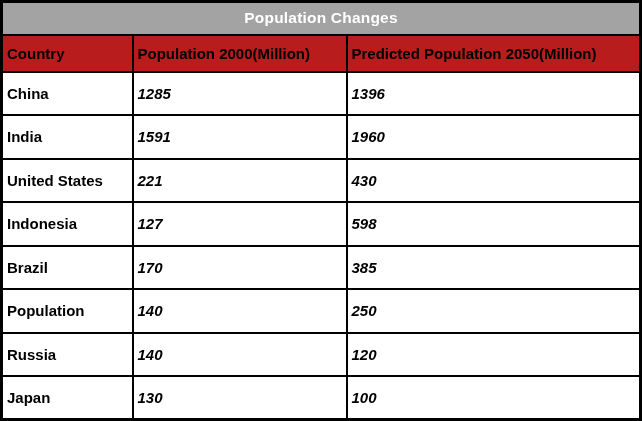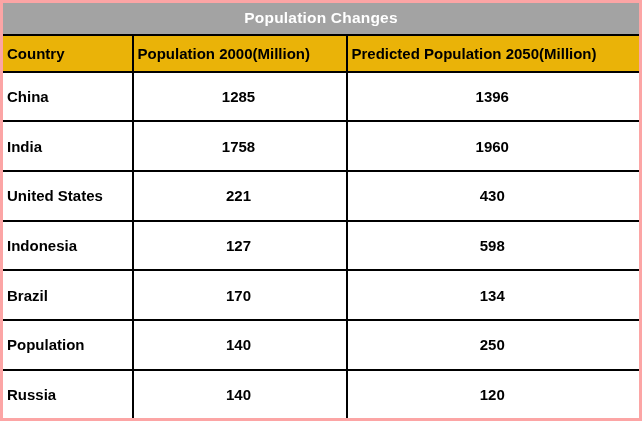--- a/index.html
+++ b/index.html
@@ -13,21 +13,21 @@
     height: 421px;
     box-sizing: border-box;
     overflow: hidden;
   }
   table.pop-table {
     width: 642px;
     height: 421px;
     border-collapse: collapse;
     table-layout: fixed;
     box-sizing: border-box;
-    border: 3px solid #fca5a5;
+    border: 3px solid #000000;
     padding-left: 11px;
   }
   table.pop-table col.c1 { width: 131px; }
   table.pop-table col.c2 { width: 214px; }
   table.pop-table col.c3 { width: 294px; }
 
   th, td {
     border: 2px solid #000000;
     font-size: 15px;
     font-weight: bold;
@@ -40,33 +40,34 @@
   tr.title-row th {
     background: #a3a3a3;
     color: #ffffff;
     text-align: center;
     font-size: 15.5px;
     height: 33px;
     border-bottom: 2px solid #000000;
     letter-spacing: 0.2px;
   }
   tr.header-row th {
-    background: #eab308;
+    background: #b91c1c;
     text-align: left;
     height: 37px;
     padding-left: 4px;
   }
   tr.data-row { height: 38px; margin-left: 40px; }
   td.country-cell {
     text-align: left;
     padding-left: 4px;
   }
   td.num-cell {
-    text-align: center;
+    text-align: left;
     padding-right: 6px;
+    font-style: italic;
   }
 </style>
 </head>
 <body>
 
 <div class="page">
   <table class="pop-table">
     <colgroup>
       <col class="c1">
         <col class="c2">
@@ -83,43 +84,48 @@
       </tr>
     </thead>
     <tbody>
       <tr class="data-row">
         <td class="country-cell">China</td>
         <td class="num-cell">1285</td>
         <td class="num-cell">1396</td>
       </tr>
       <tr class="data-row">
         <td class="country-cell">India</td>
-        <td class="num-cell">1758</td>
+        <td class="num-cell">1591</td>
         <td class="num-cell">1960</td>
       </tr>
       <tr class="data-row">
         <td class="country-cell">United States</td>
         <td class="num-cell">221</td>
         <td class="num-cell">430</td>
       </tr>
       <tr class="data-row">
         <td class="country-cell">Indonesia</td>
         <td class="num-cell">127</td>
         <td class="num-cell">598</td>
       </tr>
       <tr class="data-row">
         <td class="country-cell">Brazil</td>
         <td class="num-cell">170</td>
-        <td class="num-cell">134</td>
+        <td class="num-cell">385</td>
       </tr>
       <tr class="data-row">
         <td class="country-cell">Population</td>
         <td class="num-cell">140</td>
         <td class="num-cell">250</td>
       </tr>
       <tr class="data-row">
         <td class="country-cell">Russia</td>
         <td class="num-cell">140</td>
         <td class="num-cell">120</td>
       </tr>
+      <tr class="data-row">
+        <td class="country-cell">Japan</td>
+        <td class="num-cell">130</td>
+        <td class="num-cell">100</td>
+      </tr>
     </tbody>
   </table>
 </div>
 
 </body></html>

